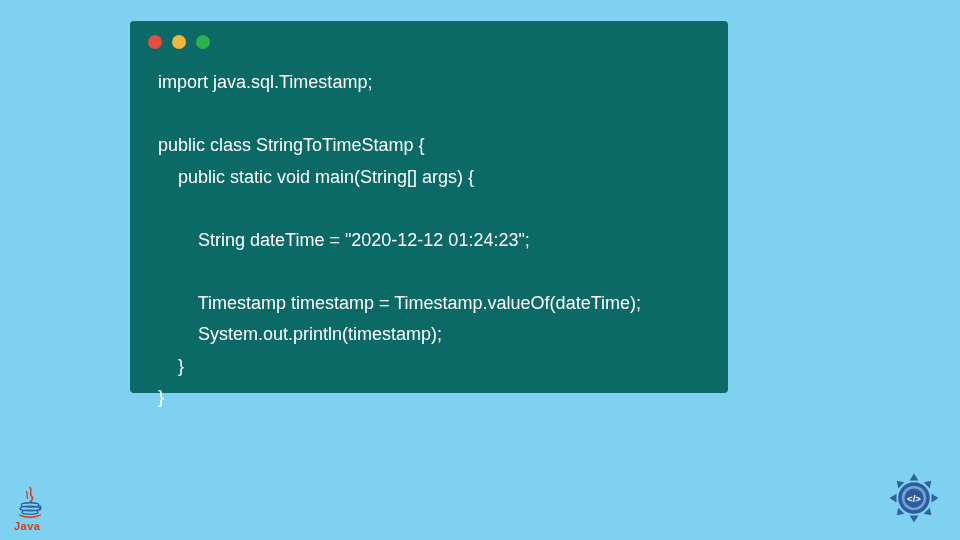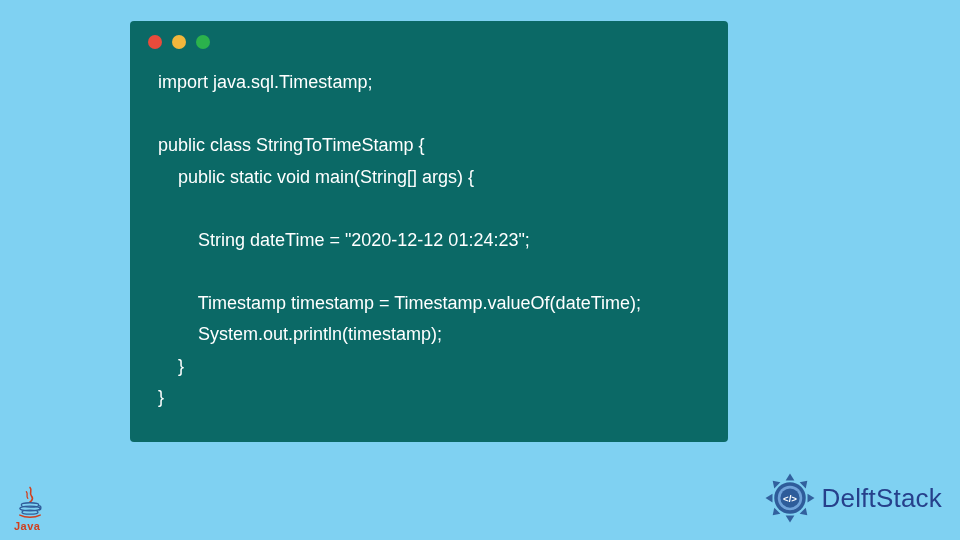--- a/index.html
+++ b/index.html
@@ -10,21 +10,21 @@
     background: #7fd1f2;
     font-family: -apple-system, BlinkMacSystemFont, "Segoe UI", Arial, sans-serif;
     overflow: hidden;
     position: relative;
   }
   .code-window {
     position: absolute;
     left: 130px;
     top: 21px;
     width: 598px;
-    height: 421px;
+    height: 372px;
     background: #0b6966;
     border-radius: 4px;
     box-sizing: border-box;
   }
   .titlebar {
     display: flex;
     align-items: center;
     gap: 10px;
     padding: 14px 18px 8px 18px;
   }
@@ -130,14 +130,13 @@
         <polygon points="-19.8,19.8 -18,11 -11,18"></polygon>
         <polygon points="-28,0 -20,-5 -20,5"></polygon>
         <polygon points="-19.8,-19.8 -11,-18 -18,-11"></polygon>
       </g>
       <circle r="18" fill="#2e5c9a"></circle>
       <circle r="14" fill="#6fa2d9"></circle>
       <circle r="11" fill="#2e5c9a"></circle>
       <text x="0" y="5" text-anchor="middle" font-size="11" font-weight="bold" fill="#ffffff" font-family="Arial">&lt;/&gt;</text>
     </g>
   </svg>
-  <div class="delft-text">DelftStack</div>
 </div>
 
 </body></html>

